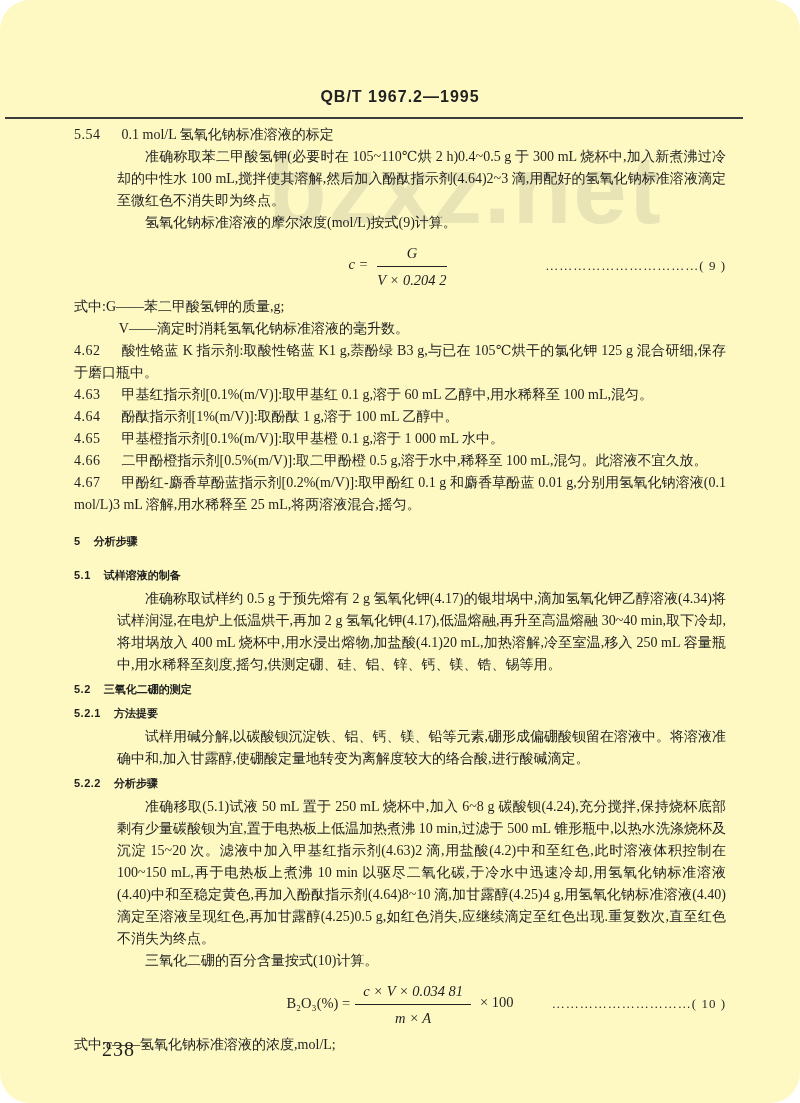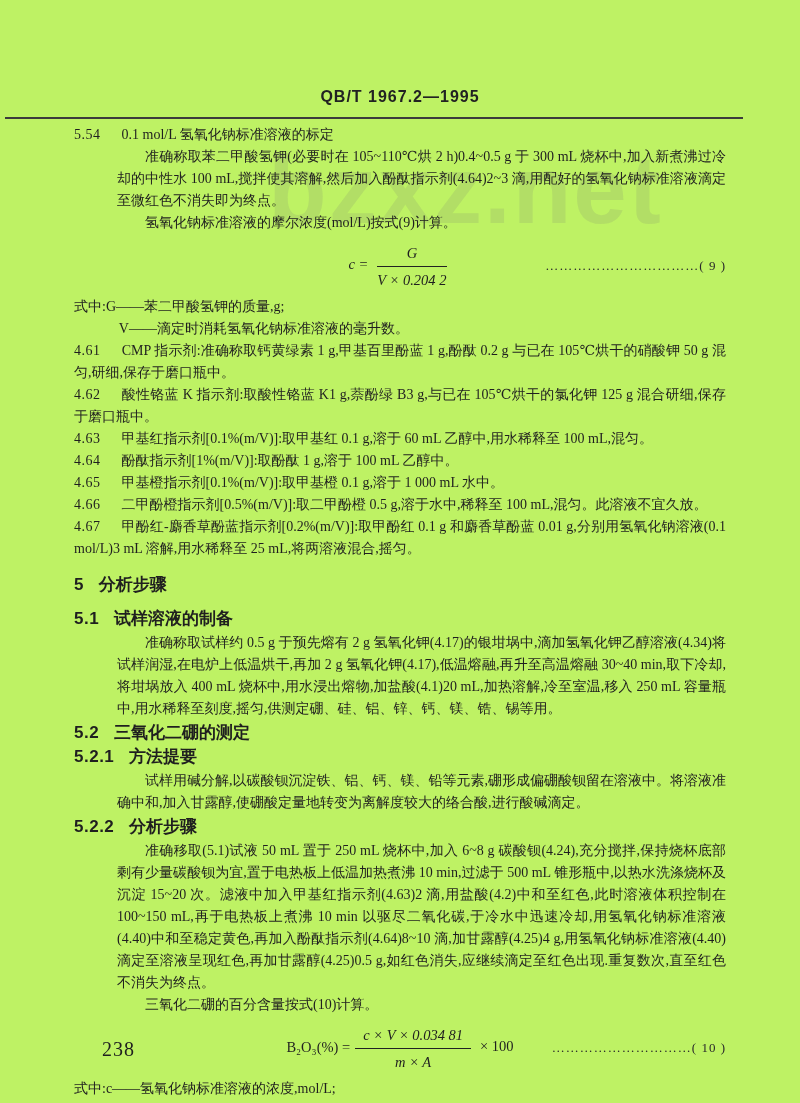--- a/index.html
+++ b/index.html
@@ -1,22 +1,23 @@
 <!DOCTYPE html>
 <html><head>
 <meta charset="utf-8">
 <style>
   html,body{margin:0;padding:0;background:#ffffff;}
   .page{
     position:relative;
     width:800px;height:1103px;
-    background:#bef264;
+    background:#fef9c3;
     overflow:hidden;
     font-family:"Liberation Serif","DejaVu Serif",serif;
     color:#1f1f1f;
+    border-radius:30px;
   }
   
   .doc-header{
     position:absolute;top:88px;left:0;width:100%;
     text-align:center;
     font-family:"Liberation Sans","DejaVu Sans",sans-serif;
     font-weight:bold;font-size:16px;letter-spacing:1px;color:#222;
   }
   .header-rule{
     position:absolute;top:117px;left:5px;width:738px;height:0;
@@ -37,21 +38,21 @@
     z-index:1;
     font-size:14px;line-height:22px;
     text-align:justify;
   }
   p{margin:0;}
   .clause{margin:0;}
   .cnum{display:inline-block;min-width:34px;margin-right:10px;letter-spacing:.5px;}
   .cnum-wide{display:inline-block;margin-right:10px;letter-spacing:.5px;}
   .indent{text-indent:2em;margin-left:43px;}
   .where-sub{padding-left:3.2em;}
-  .h-sans{font-family:"Liberation Sans","DejaVu Sans",sans-serif;font-weight:bold;font-size:17px;}
+  .h-sans{font-family:"Liberation Sans","DejaVu Sans",sans-serif;font-weight:bold;font-size:11px;}
   .h-main{margin:14px 0 12px;}
   .h-sub{margin:2px 0 2px;}
   
   .formula{
     position:relative;margin:9px 0 7px;height:46px;
     display:flex;align-items:center;justify-content:center;
   }
   .f-body{display:inline-block;white-space:nowrap;font-size:14.5px;}
   .f-lhs-i{font-style:italic;margin-right:4px;}
   .f-lhs-u{font-style:normal;}
@@ -94,24 +95,20 @@
         <span class="f-lhs-i">c =</span><span class="frac"><span class="top">G</span><span class="bot">V × 0.204 2</span></span>
       </span>
       <span class="f-tag">
         <span>……………………………</span><span>( 9 )</span>
       </span>
     </div>
 
     <p>式中:G——苯二甲酸氢钾的质量,g;</p>
     <p class="where-sub">V——滴定时消耗氢氧化钠标准溶液的毫升数。</p>
 
-    <p class="clause">
-      <span class="cnum">4.61</span>
-      <span>CMP 指示剂:准确称取钙黄绿素 1 g,甲基百里酚蓝 1 g,酚酞 0.2 g 与已在 105℃烘干的硝酸钾 50 g 混匀,研细,保存于磨口瓶中。</span>
-    </p>
     <p class="clause">
       <span class="cnum">4.62</span>
       <span>酸性铬蓝 K 指示剂:取酸性铬蓝 K1 g,萘酚绿 B3 g,与已在 105℃烘干的氯化钾 125 g 混合研细,保存于磨口瓶中。</span>
     </p>
     <p class="clause">
       <span class="cnum">4.63</span>
       <span>甲基红指示剂[0.1%(m/V)]:取甲基红 0.1 g,溶于 60 mL 乙醇中,用水稀释至 100 mL,混匀。</span>
     </p>
     <p class="clause">
       <span class="cnum">4.64</span>

